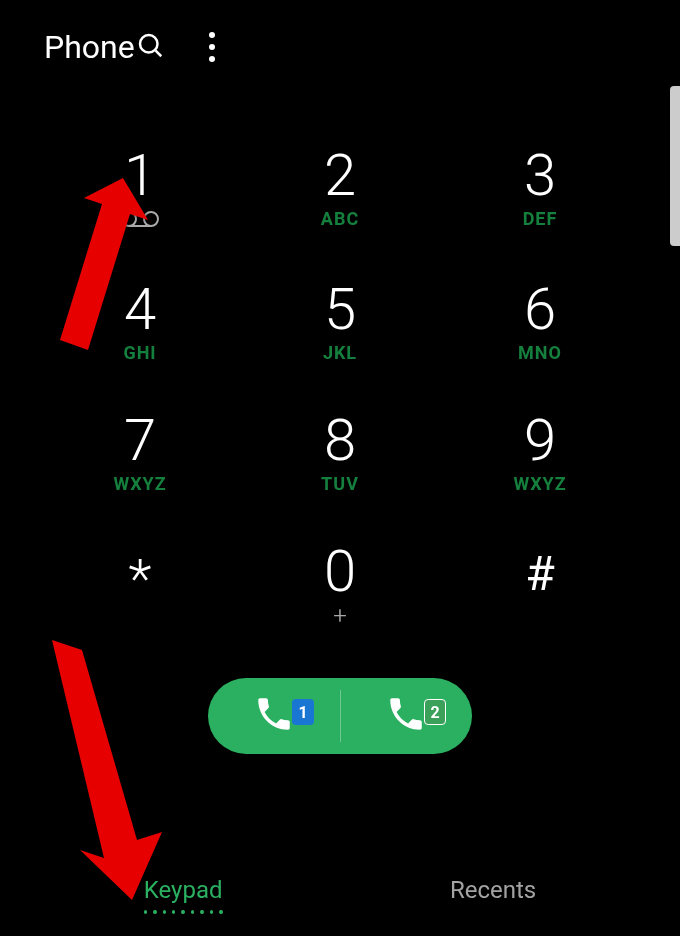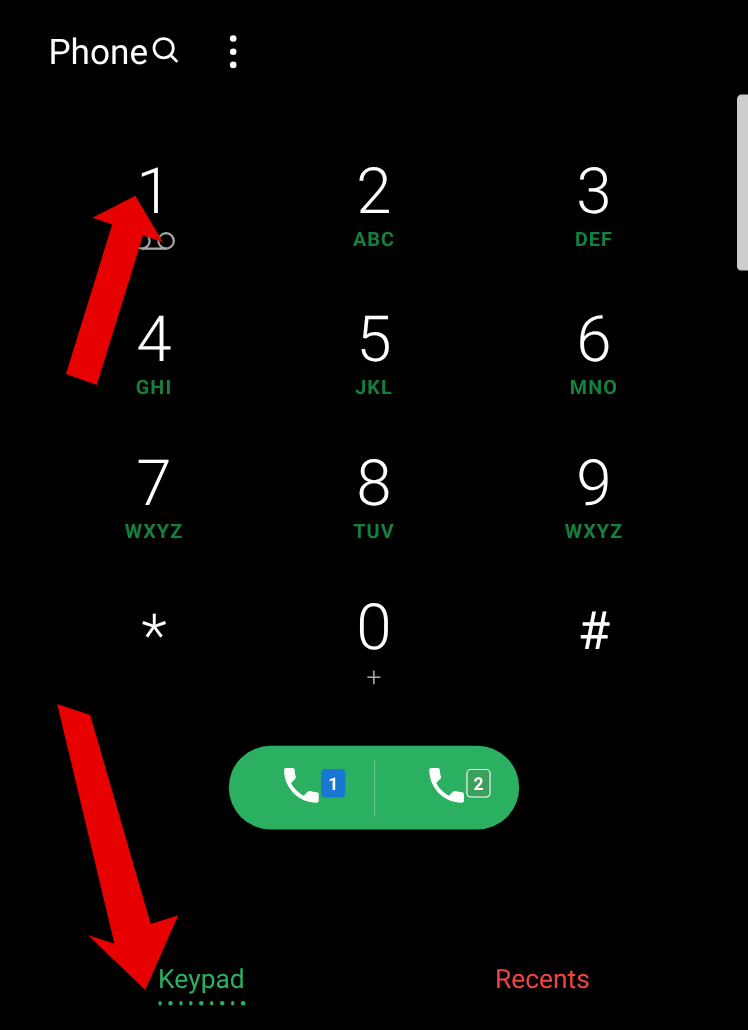--- a/index.html
+++ b/index.html
@@ -171,21 +171,21 @@
     .bottom-tabs {
       position: absolute;
       bottom: 24px;
       left: 0;
       right: 0;
       display: flex;
       justify-content: space-around;
       padding: 0 30px;
     }
     .tab {
-      color: #ef4444;
+      color: #a3a3a3;
       font-size: 24px;
       font-weight: 400;
       cursor: pointer;
       position: relative;
       padding-bottom: 8px;
     }
     .tab.active {
       color: #2ab060;
     }
     .tab-dots {

